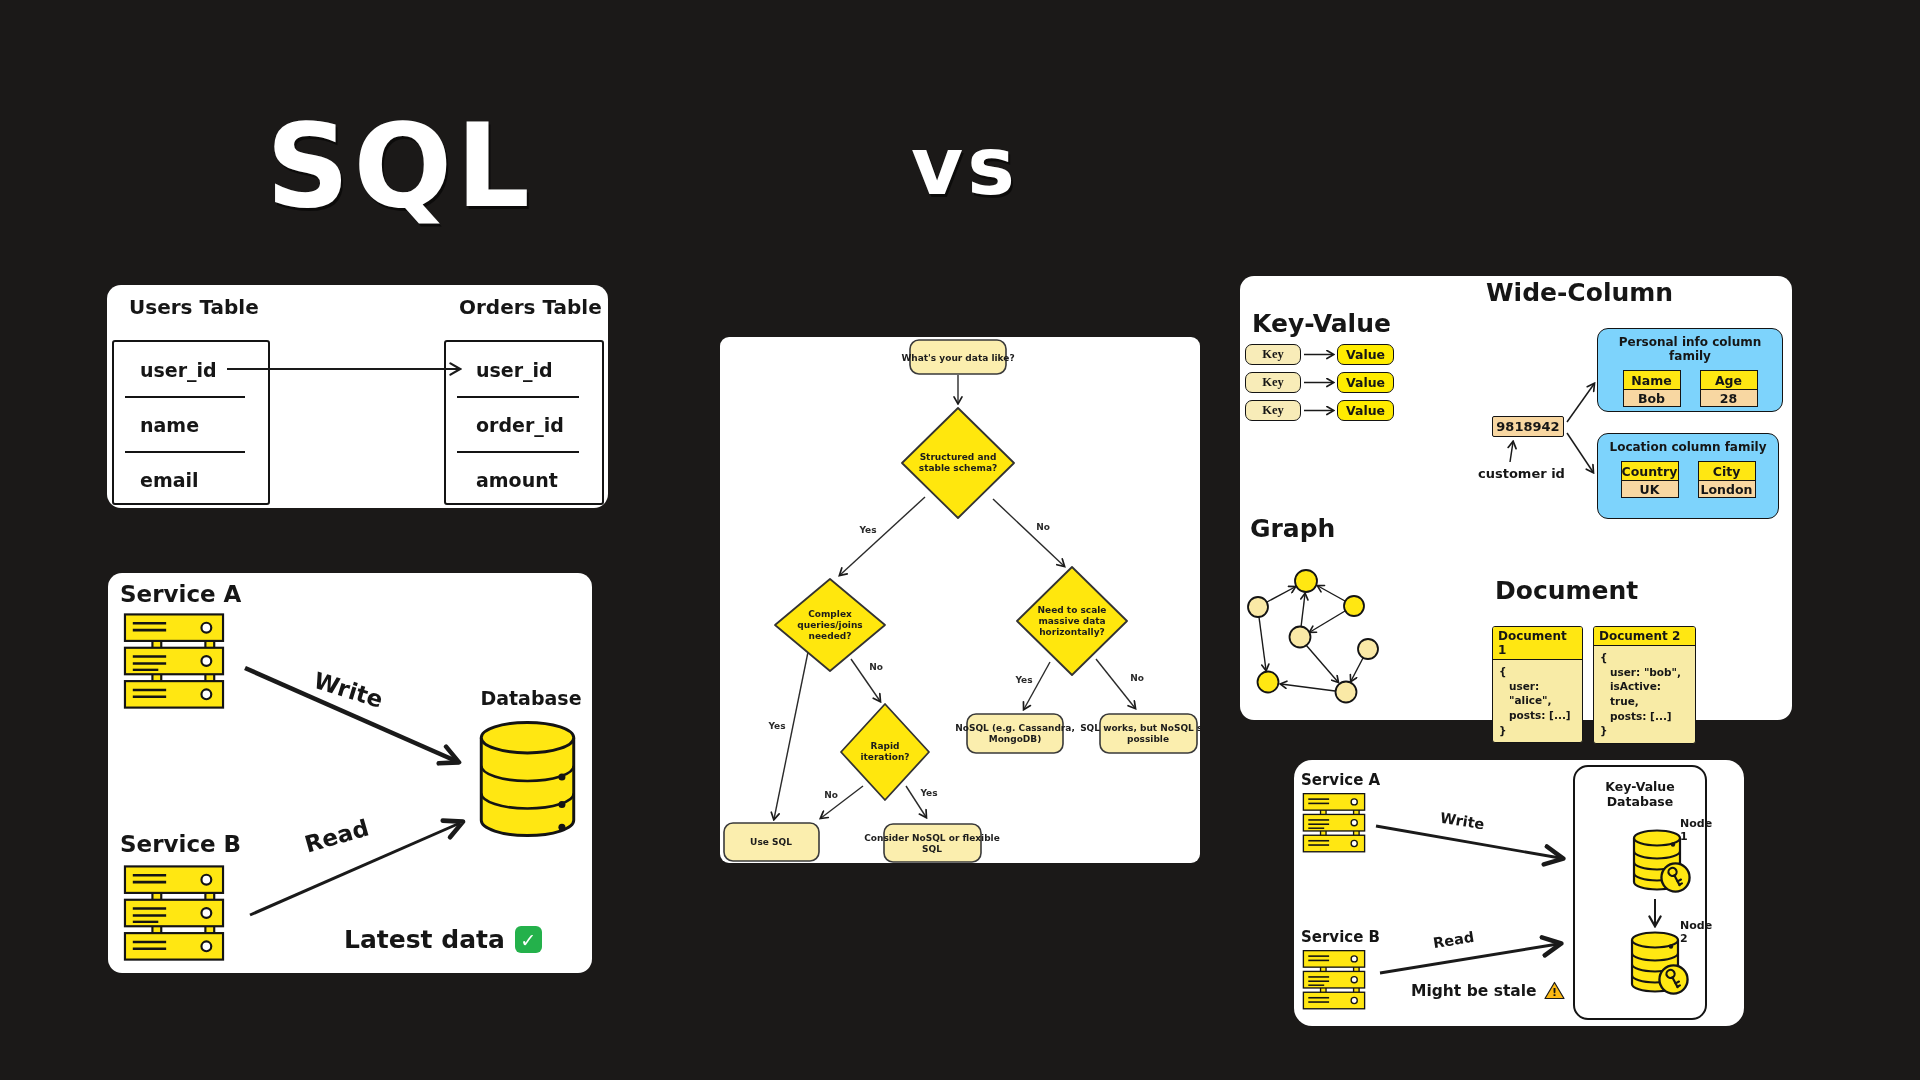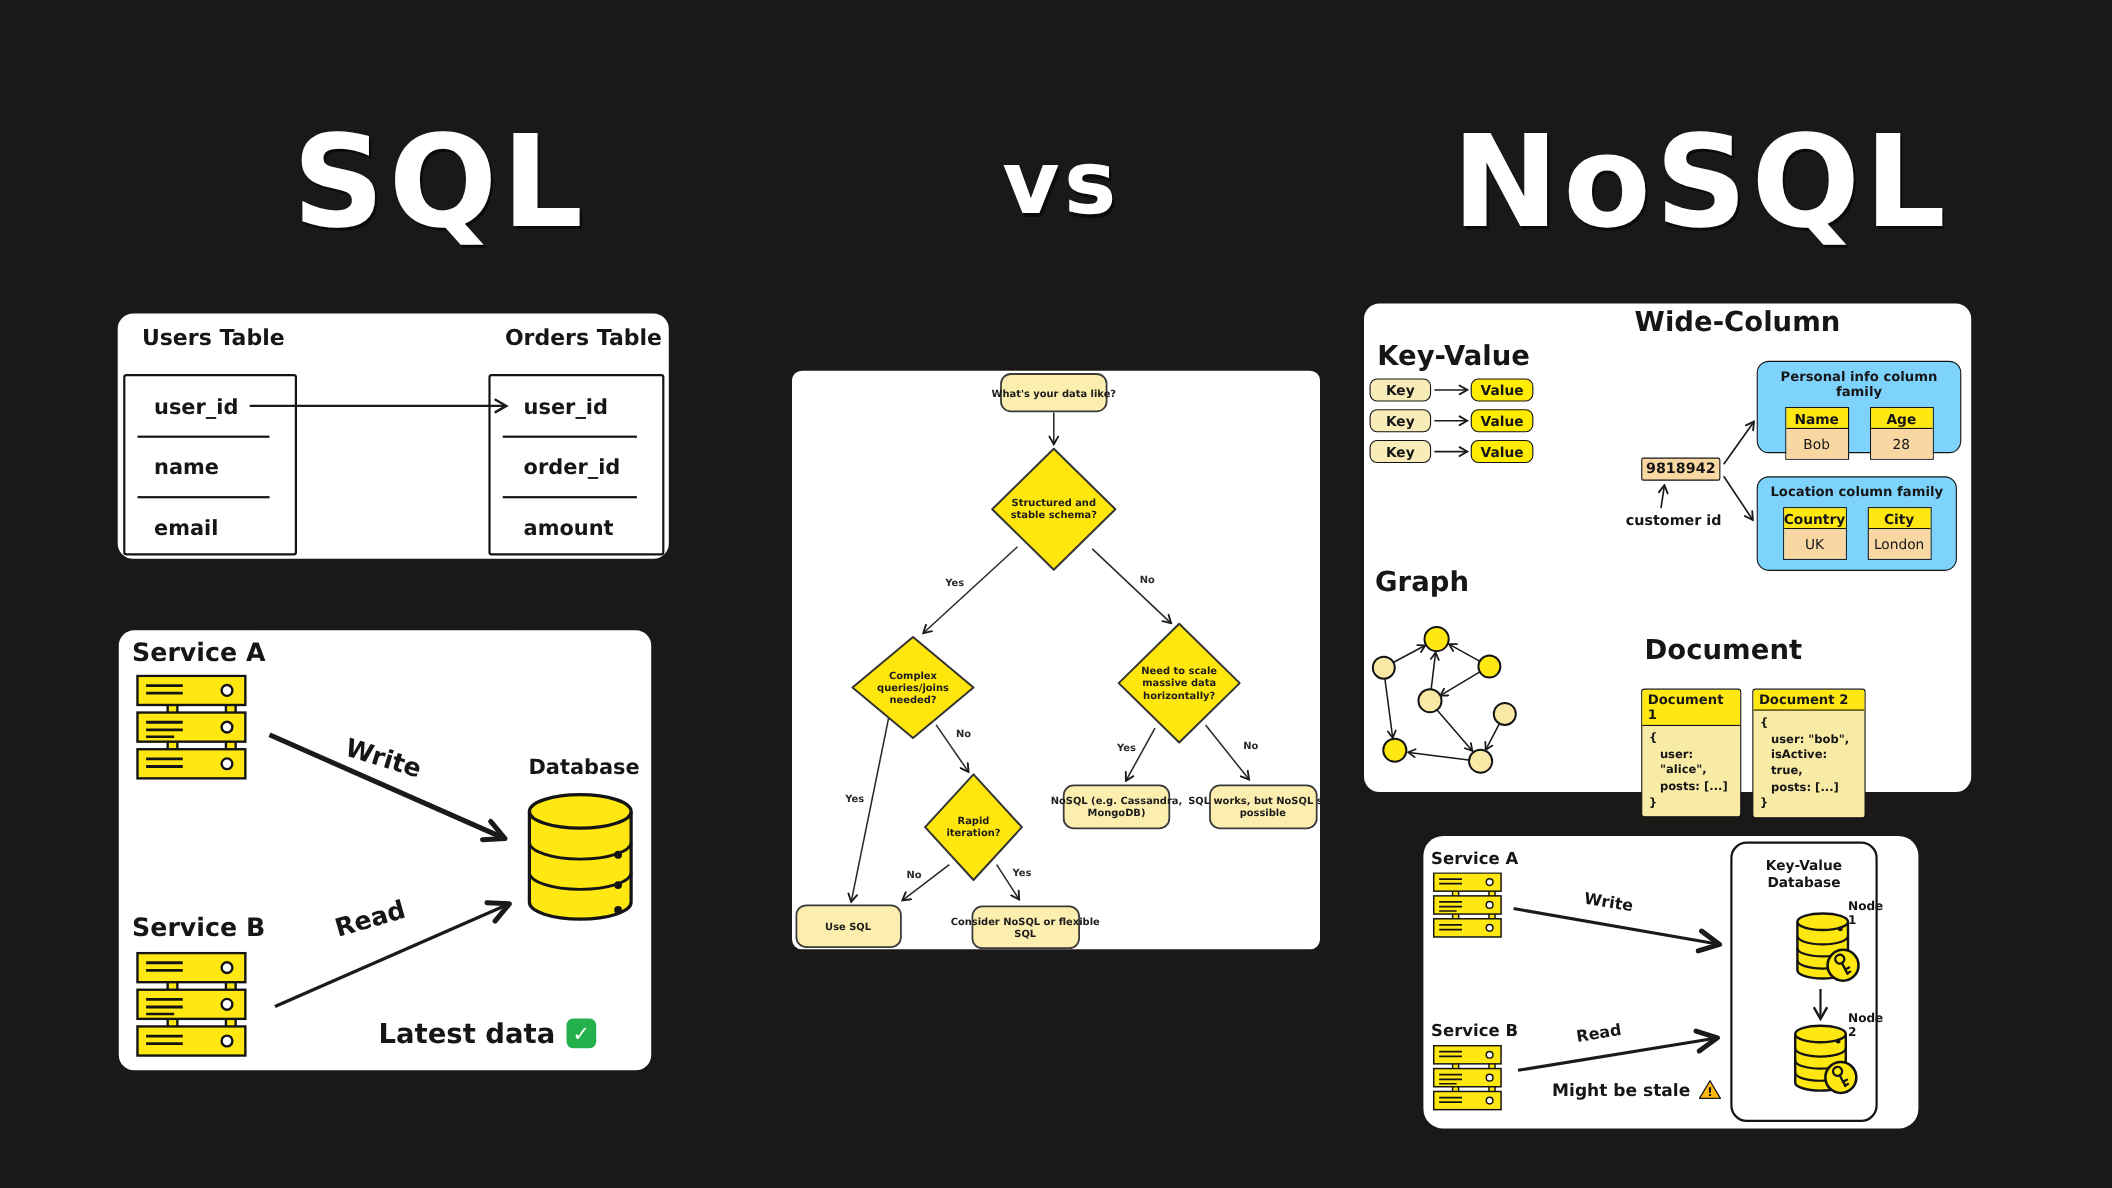--- a/index.html
+++ b/index.html
@@ -21,28 +21,28 @@
   
   .svc-title{position:absolute;font-size:23px;font-weight:700;}
   .hand-label{position:absolute;font-weight:700;}
   .status-row{position:absolute;display:flex;align-items:center;gap:10px;font-weight:700;}
   .check-icon{width:27px;height:27px;background:#24b14b;border-radius:6px;color:#fff;
               display:flex;align-items:center;justify-content:center;font-size:19px;font-weight:800;}
   
   .nosql-heading{position:absolute;font-size:25px;font-weight:700;}
   .kv-box{position:absolute;height:21px;display:flex;align-items:center;justify-content:center;
           font-size:12.5px;font-weight:700;border:1.8px solid #141414;border-radius:7px;}
-  .kv-key{background:#f8ecb8;width:56px;}
+  .kv-key{background:#f8ecb8;width:56px;font-family:Liberation Serif, serif;}
   .kv-val{background:#ffec00;width:57px;}
   .family{position:absolute;background:#7dd3fc;border:1.8px solid #141414;border-radius:11px;padding-top:6px;}
   .family-title{text-align:center;font-size:12px;font-weight:700;}
   .family-cells{display:flex;justify-content:center;gap:19px;margin-top:7px;}
   .cell{width:58px;border:1.7px solid #141414;}
   .cell .hdr{background:#ffe712;border-bottom:1.7px solid #141414;height:19px;display:flex;align-items:center;justify-content:center;font-size:12.5px;font-weight:700;}
-  .cell .val{background:#f8d7a2;height:27px;display:flex;align-items:center;justify-content:center;font-size:12.5px;font-weight:400;}
+  .cell .val{background:#f8d7a2;height:16px;display:flex;align-items:center;justify-content:center;font-size:12.5px;font-weight:700;}
   .rowkey{position:absolute;width:72px;height:21px;background:#f8d7a2;border:1.8px solid #141414;
           display:flex;align-items:center;justify-content:center;font-size:13px;font-weight:700;border-radius:2px;}
   .small-label{position:absolute;font-size:13px;font-weight:600;}
   .doc-card{position:absolute;border:1.8px solid #141414;border-radius:3px;overflow:hidden;background:#f8eba6;}
   .doc-hdr{background:#ffe712;border-bottom:1.8px solid #141414;font-size:12px;font-weight:700;padding:2px 5px;}
   .doc-body{padding:4px 6px 5px 6px;font-size:10.5px;font-weight:600;line-height:1.4;}
   .doc-line{display:block;}
   .doc-line.ind{padding-left:10px;}
   
   .svc-title-sm{position:absolute;font-size:15px;font-weight:700;}
@@ -117,21 +117,20 @@
           <line x1="17" y1="14.7" x2="17" y2="26"></line>
           <line x1="17" y1="21.5" x2="21" y2="21.5"></line>
           <line x1="17" y1="25.5" x2="20" y2="25.5"></line>
         </g>
       </symbol>
     </defs>
   </svg>
 
   <div class="big-title" style="left:250px;top:98px;width:300px;font-size:116px;">SQL</div>
   <div class="big-title" style="left:880px;top:120px;width:170px;font-size:80px;">vs</div>
-  <div class="big-title" style="left:1320px;top:98px;width:400px;font-size:116px;">NoSQL</div>
 
   <div class="panel" style="left:107px;top:285px;width:501px;height:223px;">
     <div class="tbl-title" style="left:22px;top:10px;">Users Table</div>
     <div class="tbl-title" style="left:352px;top:10px;">Orders Table</div>
 
     <div class="tbl-box" style="left:5px;top:55px;width:158px;height:165px;">
       <div class="tbl-row sep">user_id</div>
       <div class="tbl-row sep">name</div>
       <div class="tbl-row">email</div>
     </div>

